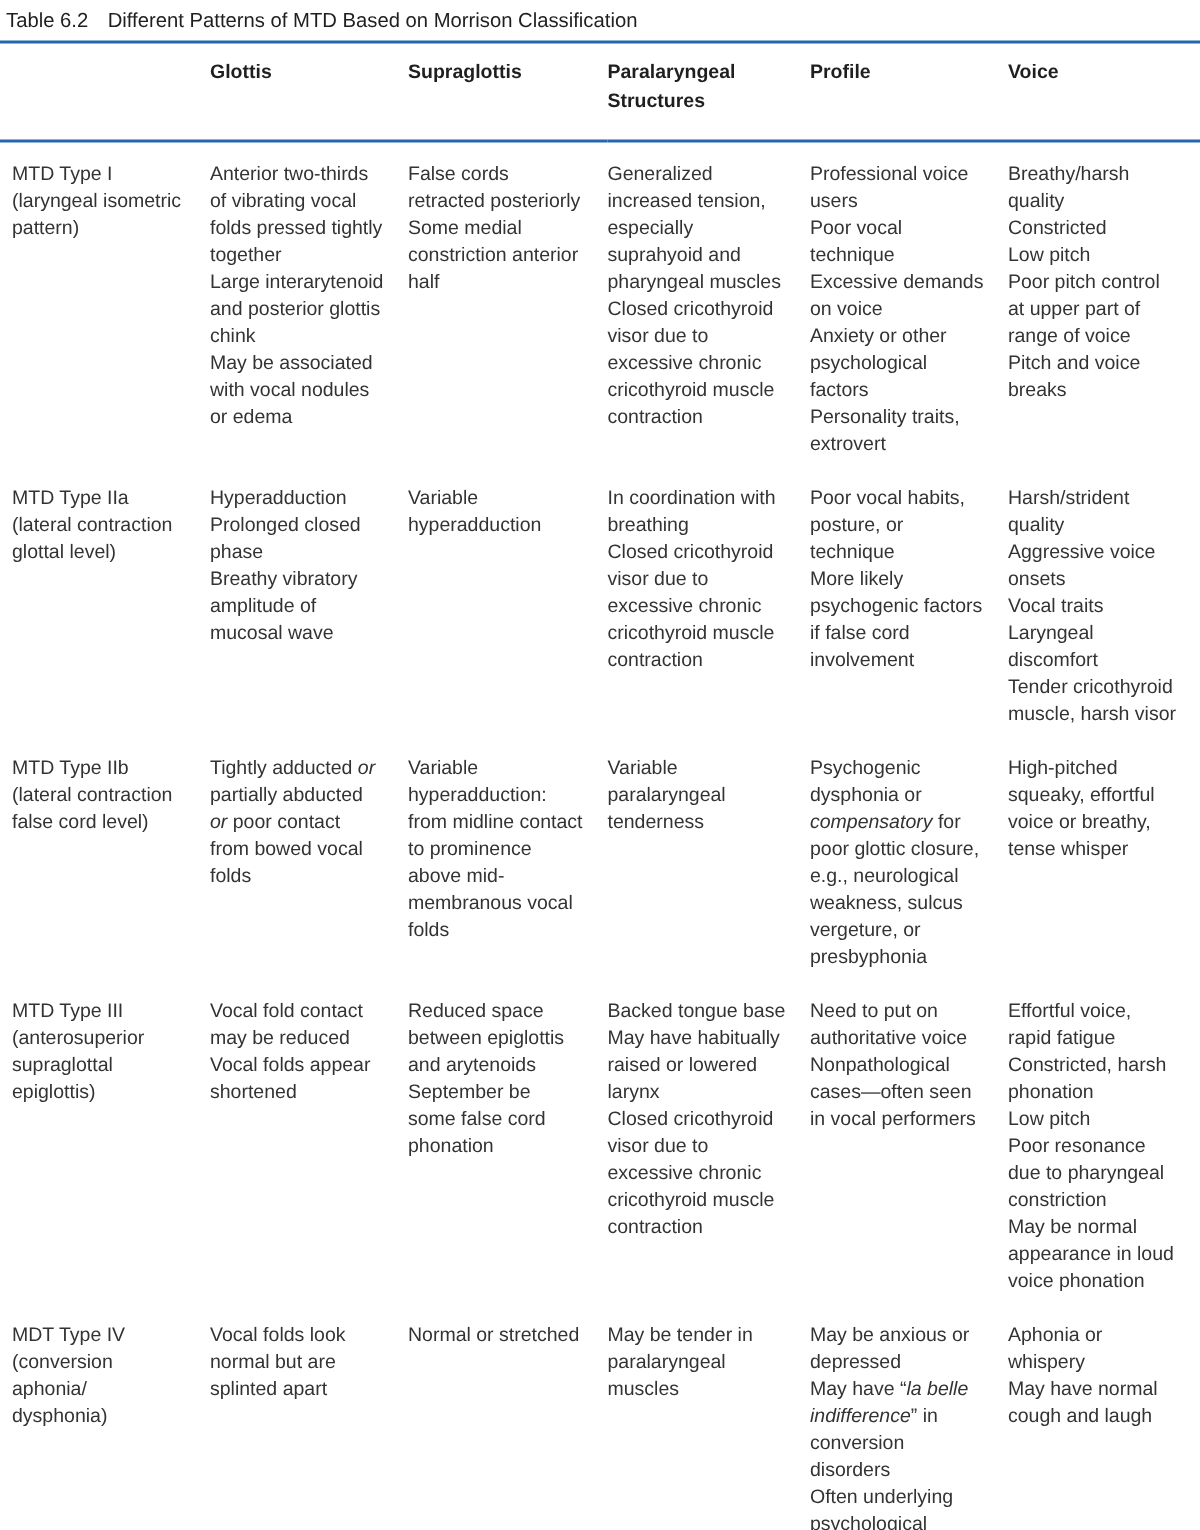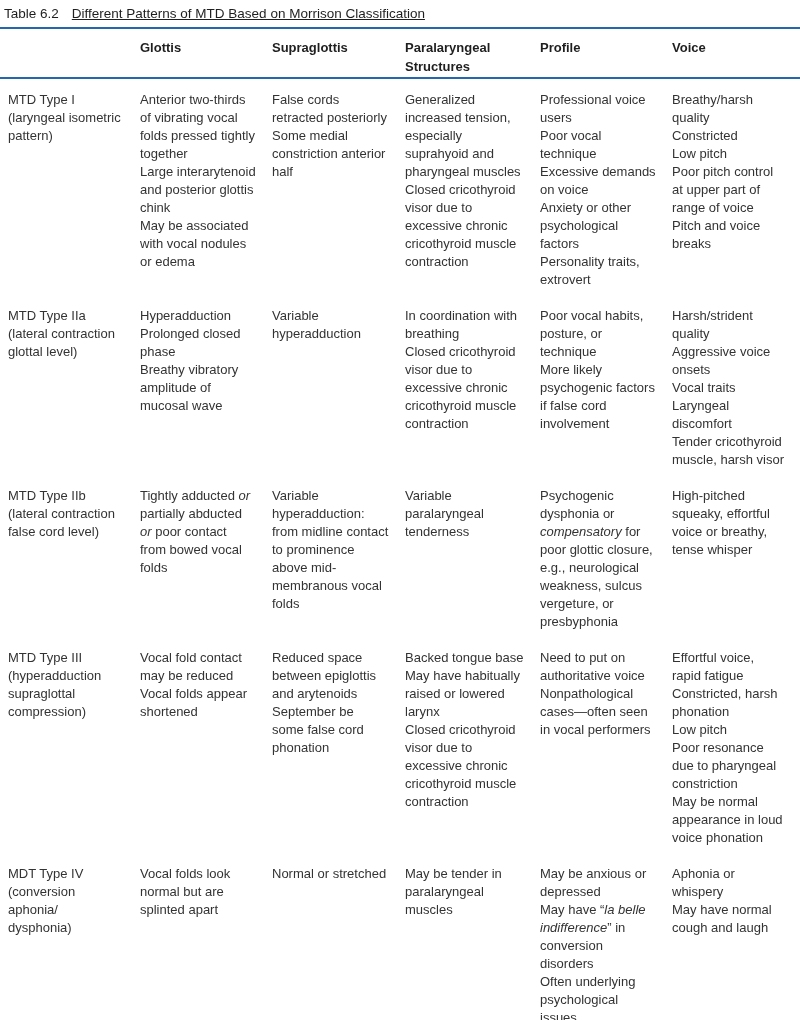--- a/index.html
+++ b/index.html
@@ -14,37 +14,37 @@
     min-height: 1020px;
     padding-top: 3px;
   }
   .table-title {
     font-size: 13.5px;
     line-height: 18px;
     color: #1f1f1f;
     padding: 2px 4px 4px 4px;
   }
   .table-title .title-label { font-weight: normal; }
-  .table-title .title-text { margin-left: 13px; text-decoration: underline; }
+  .table-title .title-text { margin-left: 13px; }
   .rule-top { border-bottom: 2px solid #2666ad; }
   table.mtd-table {
     width: 800px;
     border-collapse: collapse;
     table-layout: fixed;
     border-bottom: 2px solid #2666ad;
   }
   table.mtd-table thead tr { border-bottom: 2px solid #2666ad; }
   th {
     text-align: left;
     vertical-align: top;
     font-size: 13px;
     line-height: 19px;
     font-weight: bold;
     color: #1f1f1f;
-    padding: 9px 16px 1px 0;
+    padding: 9px 16px 17px 0;
   }
   td {
     vertical-align: top;
     font-size: 13px;
     line-height: 18px;
     padding: 12px 16px 6px 0;
   }
   th:first-child, td:first-child { padding-left: 8px; }
   td div { margin: 0; }
   em { font-style: italic; }
@@ -153,21 +153,21 @@
           </td>
           <td>
             <div>Psychogenic dysphonia or <em>compensatory</em> for poor glottic closure, e.g., neurological weakness, sulcus vergeture, or presbyphonia</div>
           </td>
           <td>
             <div>High-pitched squeaky, effortful voice or breathy, tense whisper</div>
           </td>
         </tr>
         <tr>
           <td>
-            <div>MTD Type III (hyperadduction supraglottal compression)</div>
+            <div>MTD Type III (anterosuperior supraglottal epiglottis)</div>
           </td>
           <td>
             <div>Vocal fold contact may be reduced</div>
             <div>Vocal folds appear shortened</div>
           </td>
           <td>
             <div>Reduced space between epiglottis and arytenoids</div>
             <div>September be some false cord phonation</div>
           </td>
           <td>

